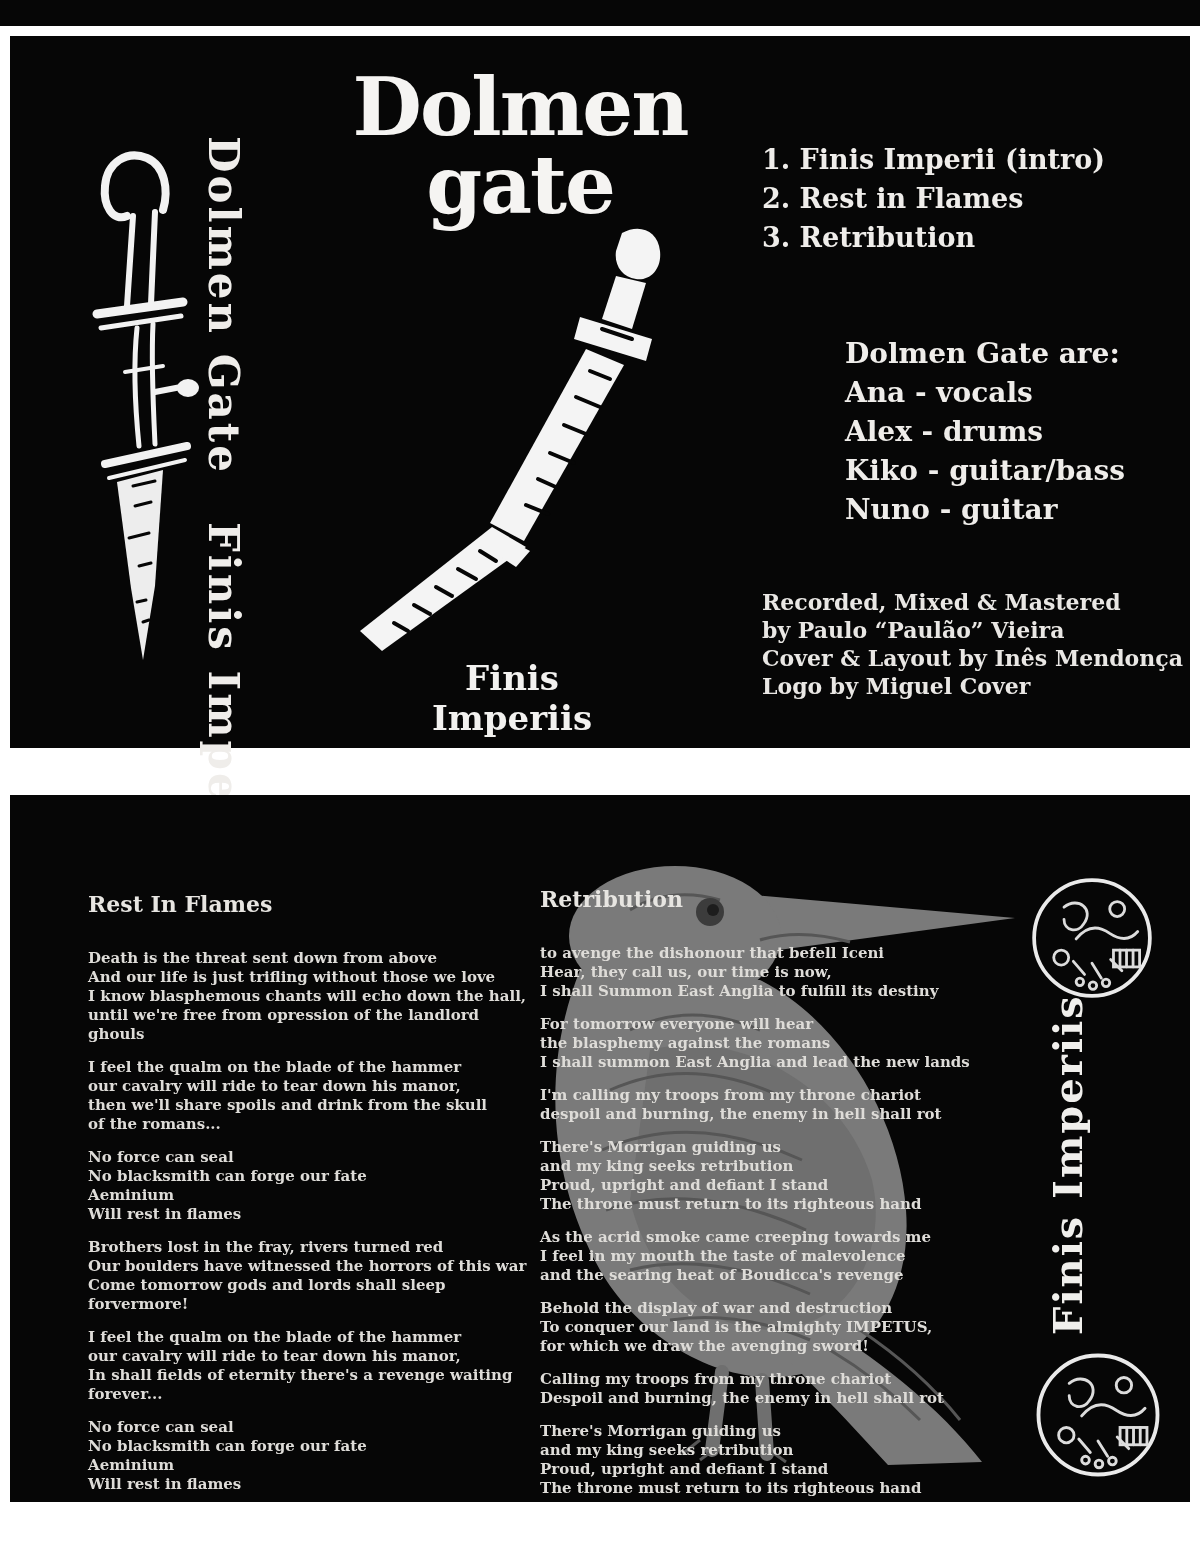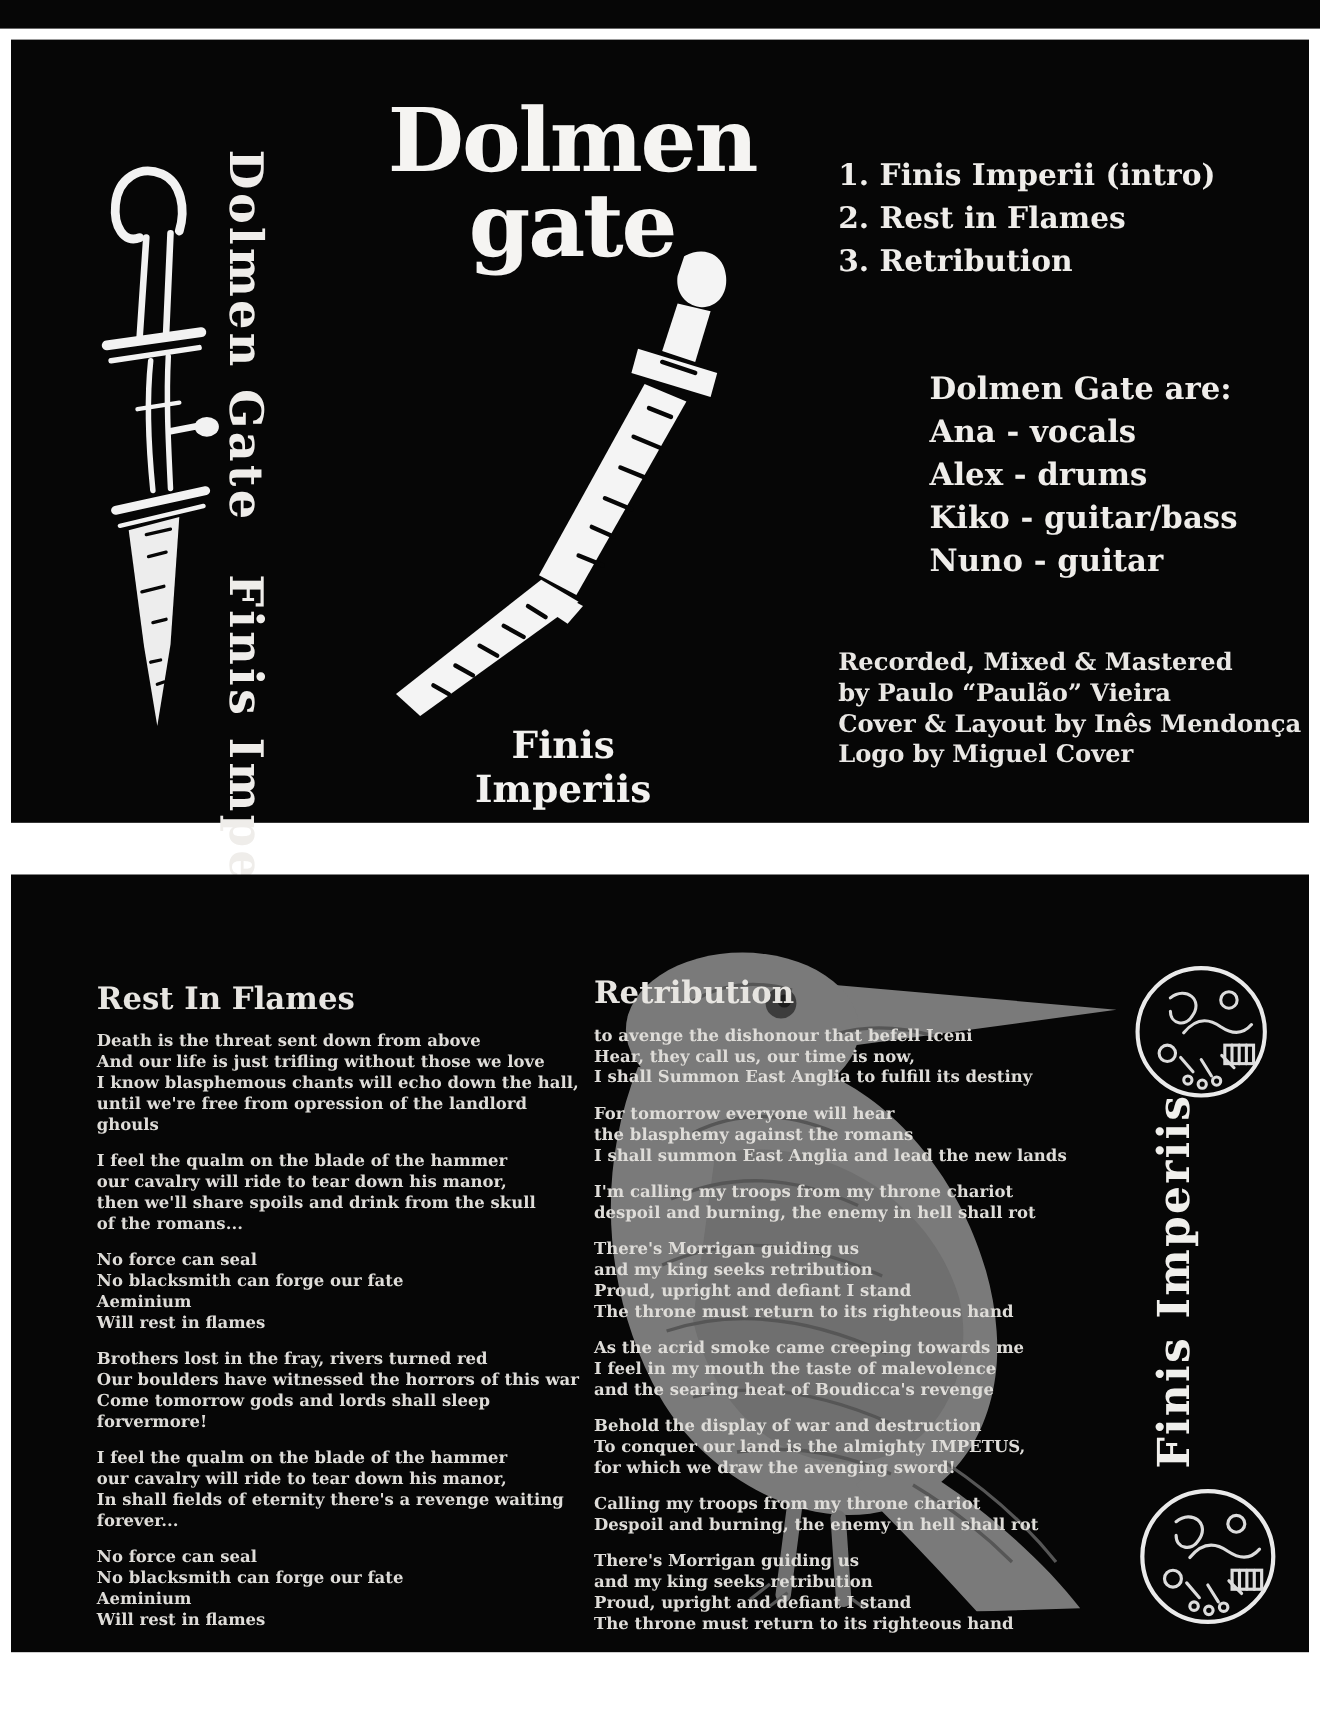--- a/index.html
+++ b/index.html
@@ -4,21 +4,21 @@
 <style>
   html,body{margin:0;padding:0;background:#ffffff;}
   body{width:1200px;height:1565px;position:relative;overflow:hidden;
        font-family:"DejaVu Serif", serif;}
   .panel{position:absolute;background:#060606;}
   #top-strip{left:0;top:0;width:1200px;height:26px;}
   #front-panel{left:10px;top:36px;width:1180px;height:712px;}
   #lyrics-panel{left:10px;top:795px;width:1180px;height:707px;}
 
   
-  .logo{position:absolute;left:330px;top:52px;width:360px;text-align:center;
+  .logo{position:absolute;left:330px;top:32px;width:360px;text-align:center;
         color:#f5f4f2;font-weight:bold;font-size:80px;line-height:78px;
         letter-spacing:-2px;}
   .spine-text{position:absolute;transform:rotate(90deg);transform-origin:0 0;
         color:#efedea;font-weight:bold;font-size:42px;letter-spacing:3px;
         white-space:nowrap;}
   #spine-band{left:238px;top:100px;}
   #spine-album{left:238px;top:486px;}
   .tracklist{position:absolute;left:752px;top:104px;color:#efedea;
         font-weight:bold;font-size:27px;}
   .tracklist .list-line{line-height:39px;}
@@ -29,21 +29,21 @@
   .credits{position:absolute;left:752px;top:552px;color:#e9e7e4;
         font-weight:bold;font-size:22px;}
   .credits .list-line{line-height:28px;}
   .front-title{position:absolute;left:372px;top:622px;width:260px;
         text-align:center;color:#f2f1ef;font-weight:bold;font-size:34px;}
 
   
   .song{position:absolute;color:#dedcd8;z-index:2;}
   #song-1{left:78px;top:96px;width:450px;}
   #song-2{left:530px;top:91px;width:470px;}
-  .song-title{font-weight:bold;font-size:28px;margin-bottom:13px;color:#e7e5e1;}
+  .song-title{font-weight:bold;font-size:22px;margin-bottom:32px;color:#e7e5e1;}
   .stanza{margin-bottom:14px;}
   .lyric-line{font-weight:bold;font-size:15px;line-height:19px;}
   #inside-spine-title{position:absolute;left:1044px;top:1335px;
         transform:rotate(-90deg);transform-origin:0 0;
         color:#f0efec;font-weight:bold;font-size:40px;letter-spacing:2px;
         white-space:nowrap;z-index:3;}
   
   .abs{position:absolute;}
   svg{display:block;}
   .z1{z-index:1;} .z3{z-index:3;}

